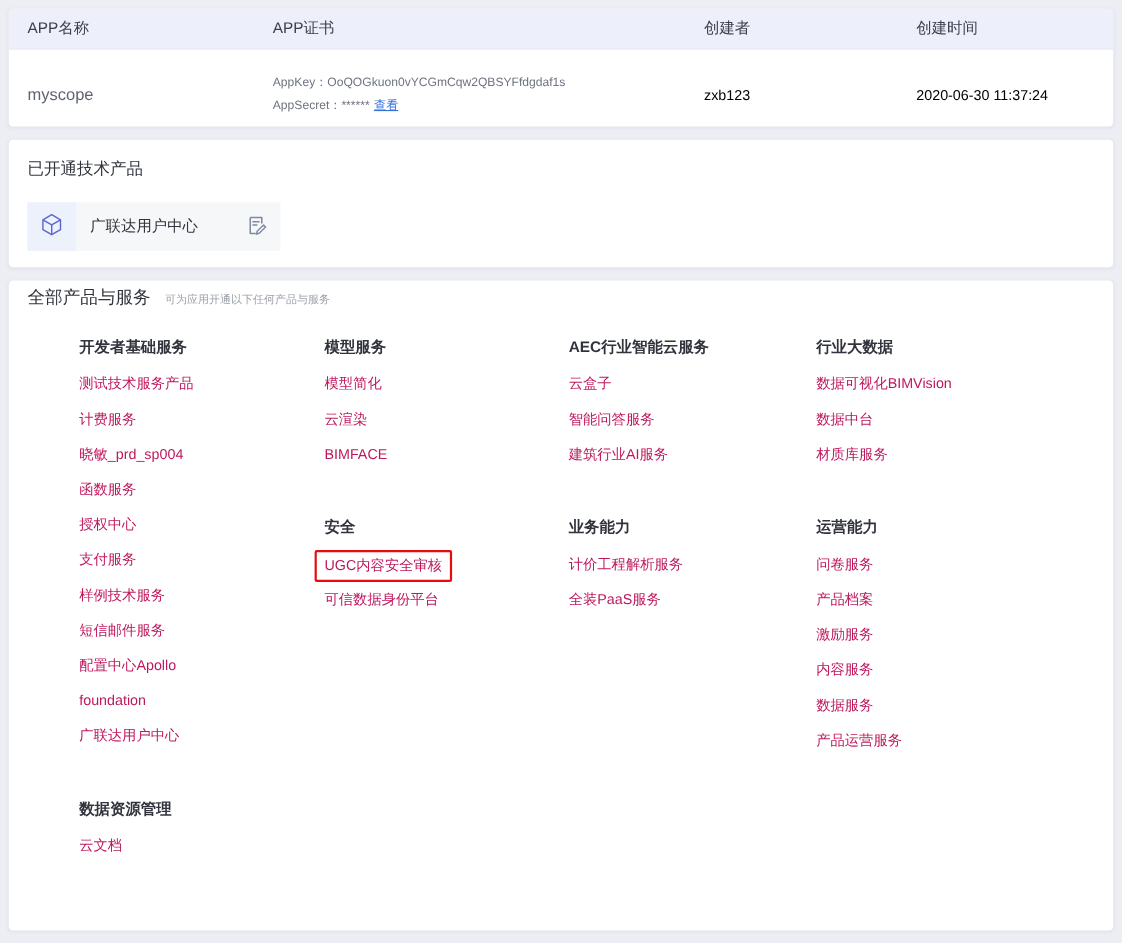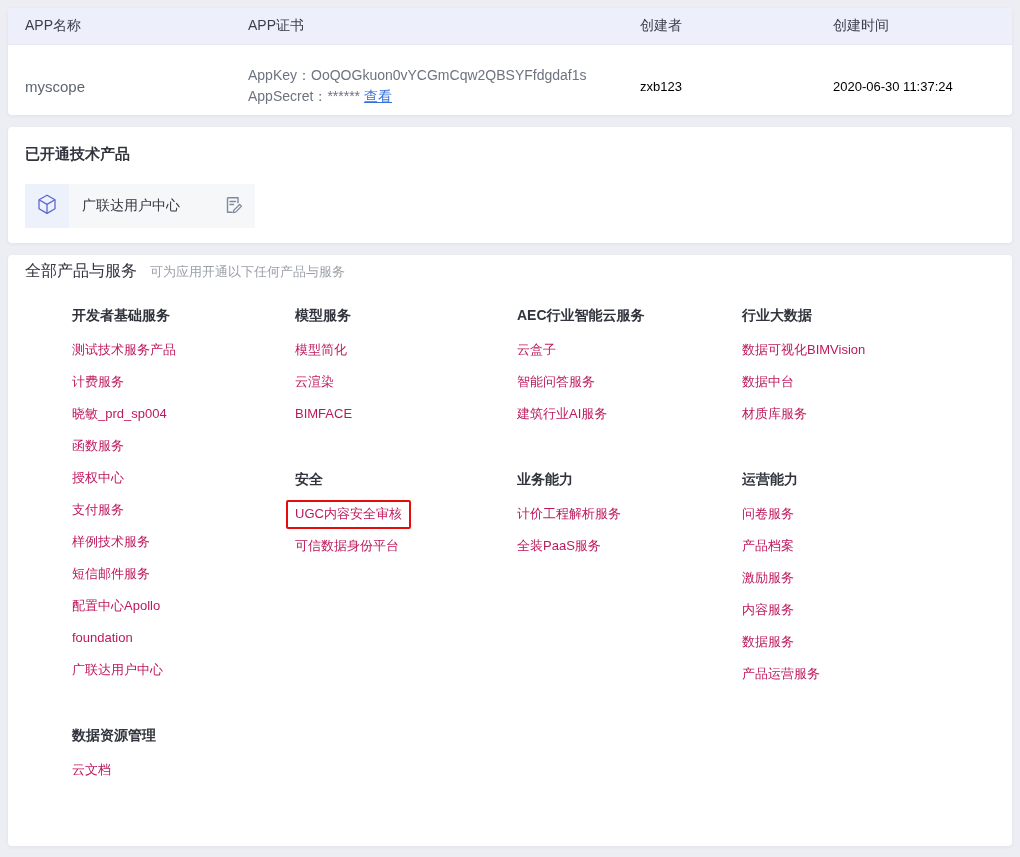--- a/index.html
+++ b/index.html
@@ -27,29 +27,29 @@
     padding-left: 17px;
   }
   .thead {
     height: 37px;
     background: #edf0fa;
     border-bottom: 1px solid #e6e9f4;
   }
   .thead .th { font-size: 14px; color: #3b3f4e; }
   .trow { height: 82px; }
   .cell-name { font-size: 15px; color: #5f6570; }
-  .cell-cert { font-size: 14px; color: #6e7380; line-height: 21px; }
+  .cell-cert { font-size: 11px; color: #6e7380; line-height: 21px; }
   .cell-cert .lbl { color: #6e7380; }
   .view-link { color: #3671d9; text-decoration: underline; cursor: pointer; margin-left: 4px; }
   .cell-plain { font-size: 13px; color: #000000; }
 
   
   .opened-card { height: 116px; padding: 16px 17px; }
   .opened-card h2 {
-    font-size: 15px; font-weight: 700; color: #31343d; line-height: 21px;
+    font-size: 15px; font-weight: 400; color: #31343d; line-height: 21px;
   }
   .chip {
     margin-top: 20px;
     width: 230px; height: 44px;
     background: #f6f7f9;
     display: flex; align-items: center;
   }
   .chip-iconbox {
     width: 44px; height: 44px;
     background: #edf1fb;
@@ -60,21 +60,21 @@
   .chip-edit {
     width: 24px; height: 24px; margin-right: 10px;
     display: flex; align-items: center; justify-content: center;
     cursor: pointer; background: none; border: none;
   }
 
   
   .products-card { height: 591px; padding: 5px 17px; }
   .products-head { display: flex; align-items: baseline; }
   .products-head h2 { font-size: 16px; font-weight: 400; color: #31343d; line-height: 22px; }
-  .products-sub { font-size: 13px; color: #9a9fa8; margin-left: 13px; }
+  .products-sub { font-size: 10px; color: #9a9fa8; margin-left: 13px; }
   .columns { display: flex; margin-top: 23px; margin-left: 47px; }
   .col { flex: 0 0 auto; }
   .col-0 { width: 223px; }
   .col-1 { width: 222px; }
   .col-2 { width: 225px; }
   .col-3 { width: 230px; }
   .group + .group { margin-top: 33px; }
   .group-title {
     font-size: 14px; font-weight: 700; color: #31343d;
     height: 20px; line-height: 20px; margin-bottom: 15px;

